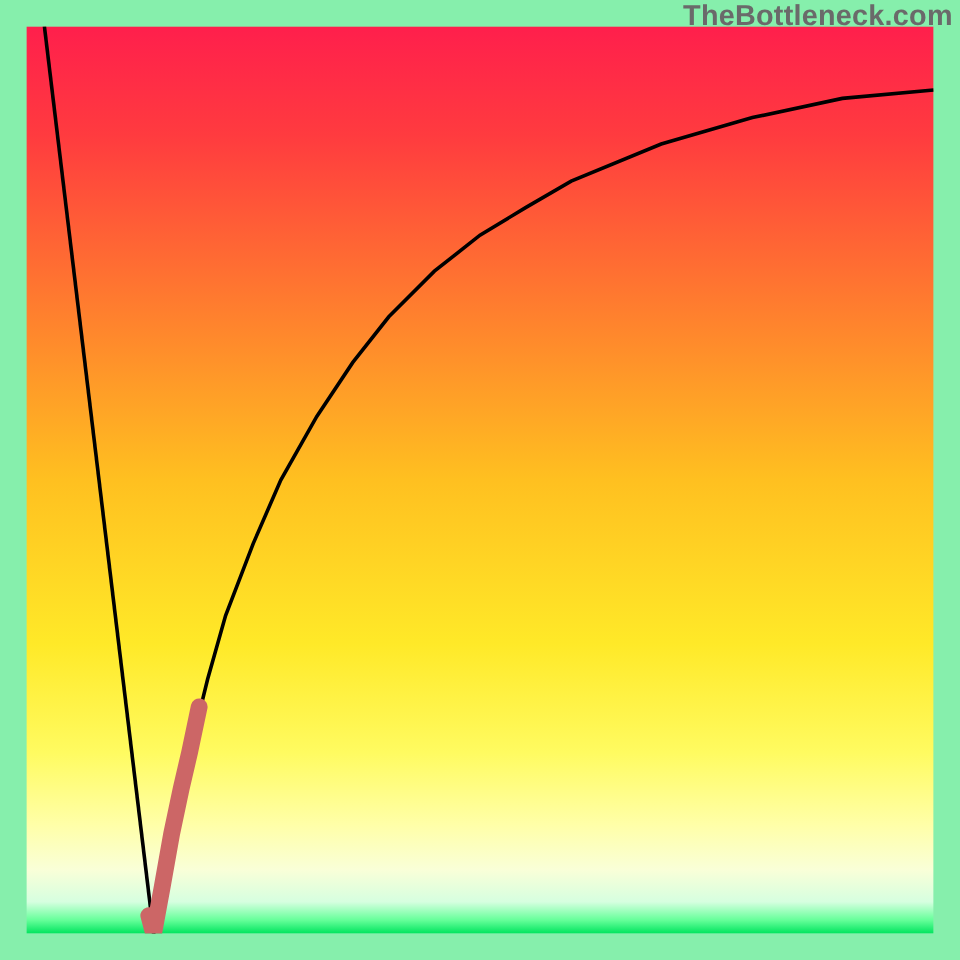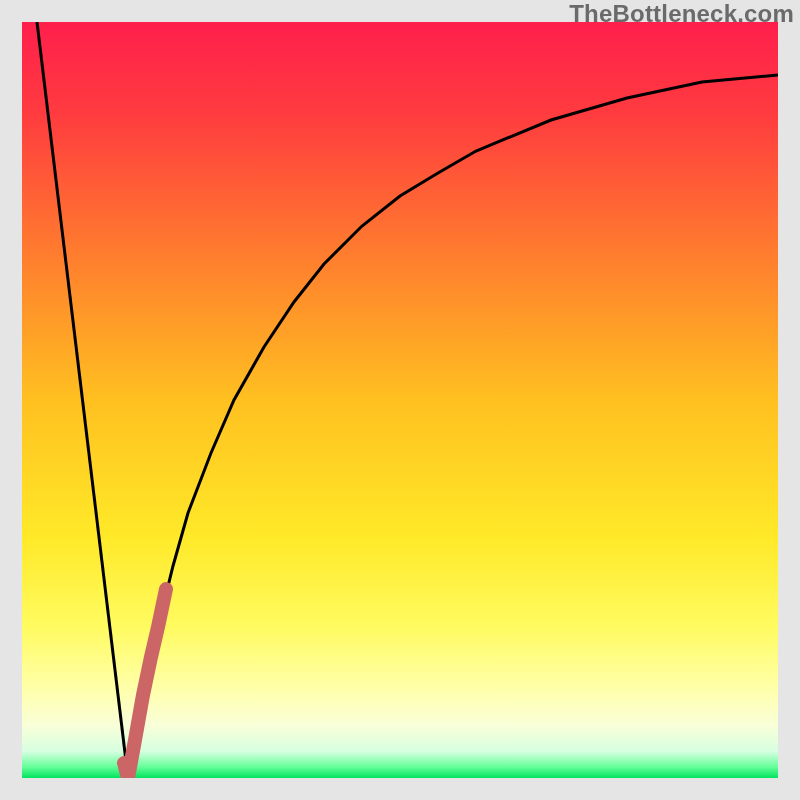--- a/index.html
+++ b/index.html
@@ -7,21 +7,21 @@
     padding: 0;
     width: 800px;
     height: 800px;
     overflow: hidden;
     background: #000;
     font-family: Arial, Helvetica, sans-serif;
   }
   .frame {
     position: absolute;
     inset: 0;
-    background: #e5e5e5;
+    background: #86efac;
   }
   .plot {
     position: absolute;
     left: 22px;
     top: 22px;
     width: 756px;
     height: 756px;
   }
   .watermark {
     position: absolute;

